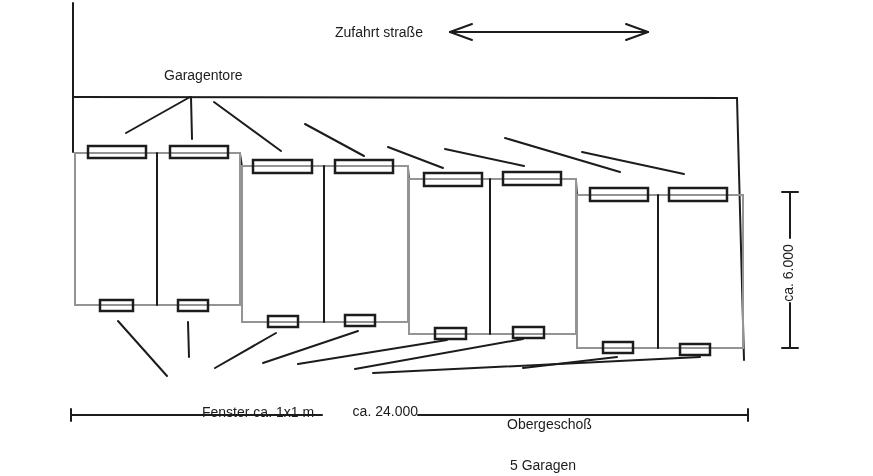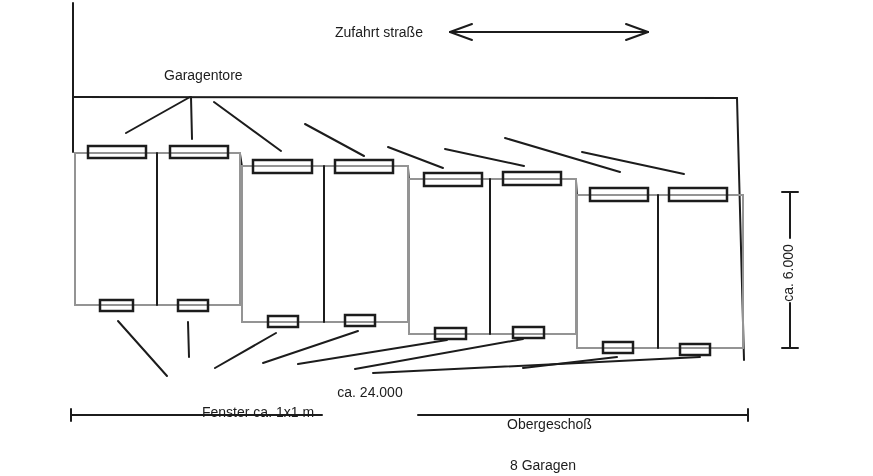--- a/index.html
+++ b/index.html
@@ -17,21 +17,21 @@
     position: absolute;
     font-size: 14px;
     line-height: 16px;
     white-space: nowrap;
     color: #1c1c1c;
     text-align: center;
   }
   .lbl-road      { left: 335px; top: 24px; }
   .lbl-doors     { left: 164px; top: 67px; }
   .lbl-windows   { left: 202px; top: 370px; margin-top: 34px; }
-  .lbl-wdim      { left: 322px; top: 384px; width: 96px; text-align: center; }
+  .lbl-wdim      { left: 322px; top: 403px; width: 96px; text-align: right; }
   .lbl-hdim      {
     left: 738px; top: 265px; width: 100px; height: 16px;
     text-align: center;
     transform: rotate(-90deg);
   }
   .lbl-floor1    { left: 507px; top: 416px; }
   .lbl-floor2    { left: 510px; top: 457px; }
 </style>
 </head>
 <body>
@@ -109,15 +109,15 @@
         <line x1="648" y1="32" x2="626" y2="40" stroke="#1c1c1c" stroke-width="2" stroke-linecap="round"></line>
       </g>
     </svg>
 
   <div class="lbl lbl-road">Zufahrt straße</div>
   <div class="lbl lbl-doors">Garagentore</div>
   <div class="lbl lbl-windows">Fenster ca. 1x1 m</div>
   <div class="lbl lbl-wdim">ca. 24.000</div>
   <div class="lbl lbl-hdim">ca. 6.000</div>
   <div class="lbl lbl-floor1">Obergeschoß</div>
-  <div class="lbl lbl-floor2">8 Garagen</div>
+  <div class="lbl lbl-floor2">5 Garagen</div>
 
 </div>
 
 </body></html>

